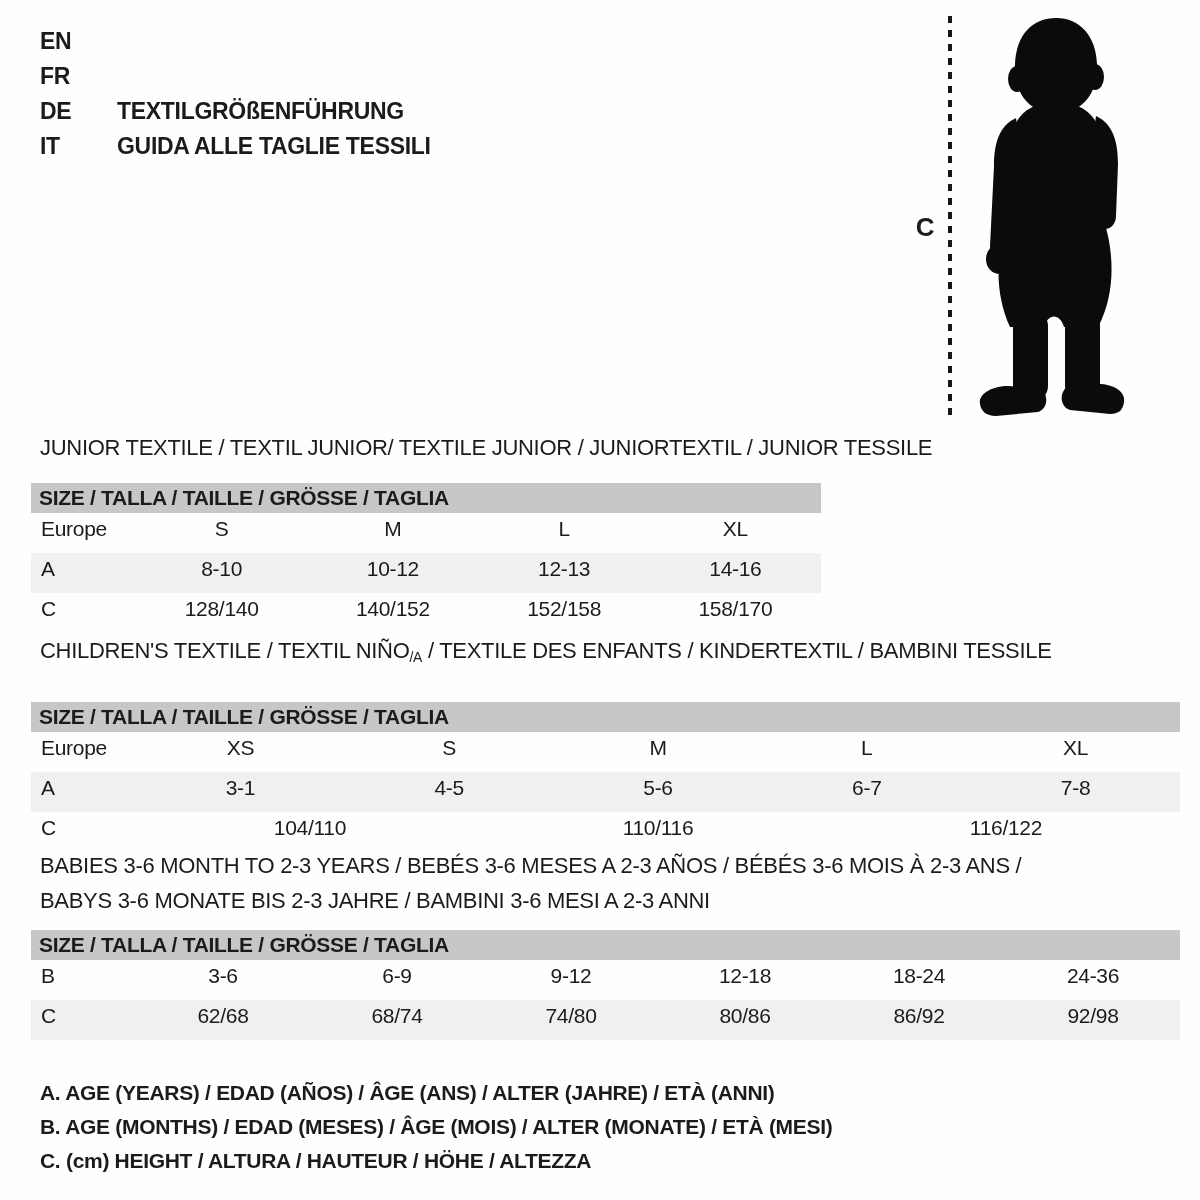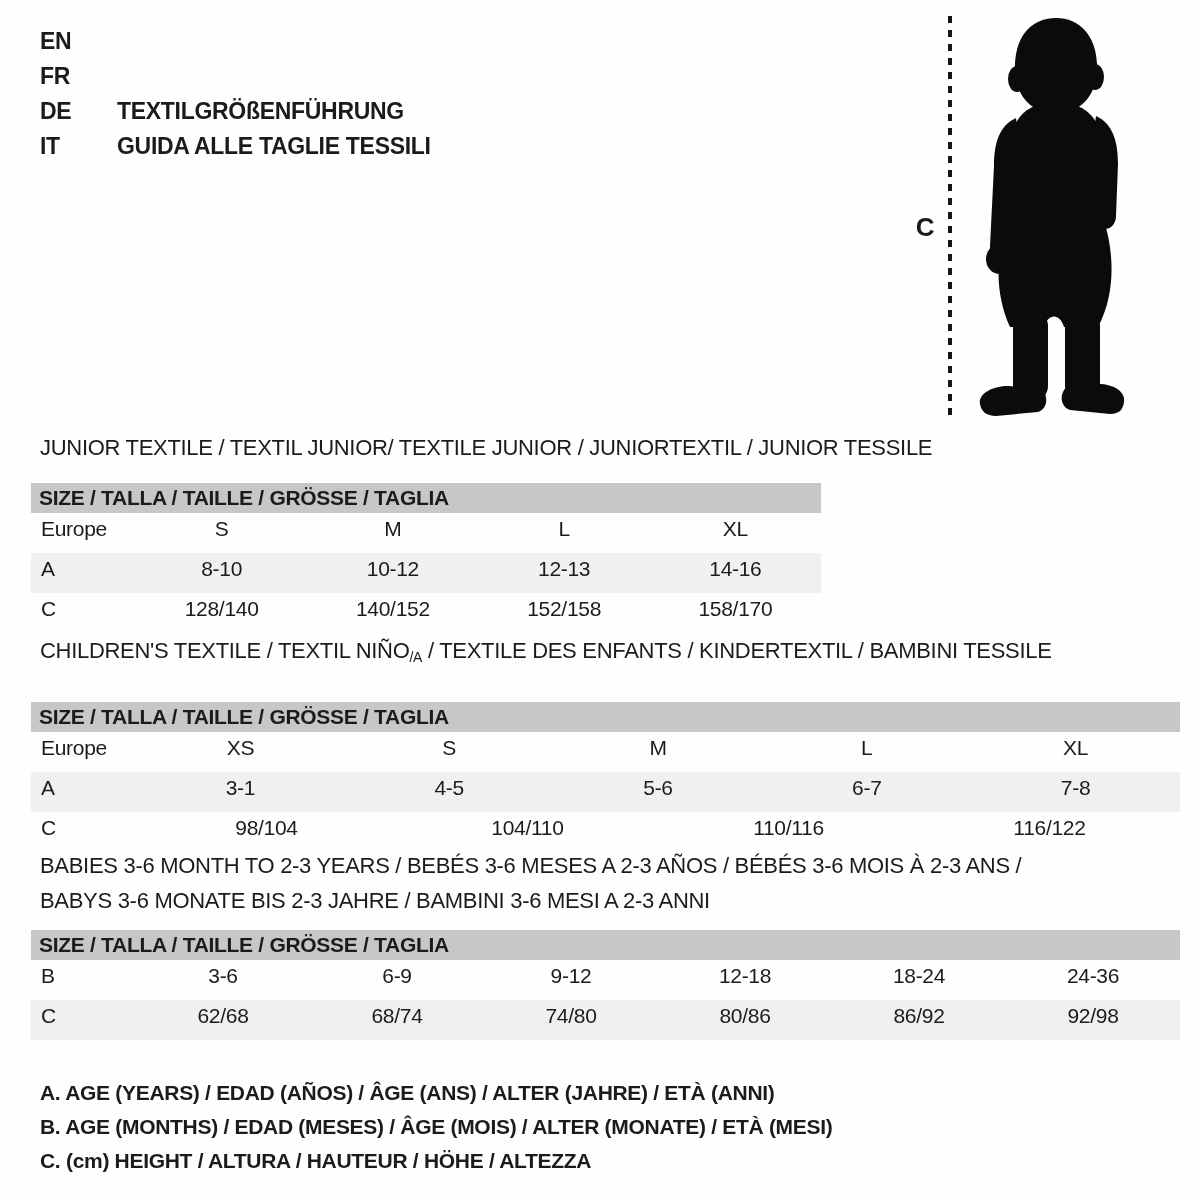--- a/index.html
+++ b/index.html
@@ -146,21 +146,20 @@
       <div class="st-row r1">
         <div class="st-label">A</div>
         <div class="st-cell">3-1</div>
         <div class="st-cell">4-5</div>
         <div class="st-cell">5-6</div>
         <div class="st-cell">6-7</div>
         <div class="st-cell">7-8</div>
       </div>
       <div class="st-row r2">
         <div class="st-label">C</div>
-        <div class="st-cell">98/104</div>
         <div class="st-cell">104/110</div>
         <div class="st-cell">110/116</div>
         <div class="st-cell">116/122</div>
       </div>
     </div>
   </div>
 
   <div class="section" id="sec-babies">
     <h2 class="sec-heading">
       <span style="display:block">BABIES 3-6 MONTH TO 2-3 YEARS / BEBÉS 3-6 MESES A 2-3 AÑOS / BÉBÉS 3-6 MOIS À 2-3 ANS /</span>

